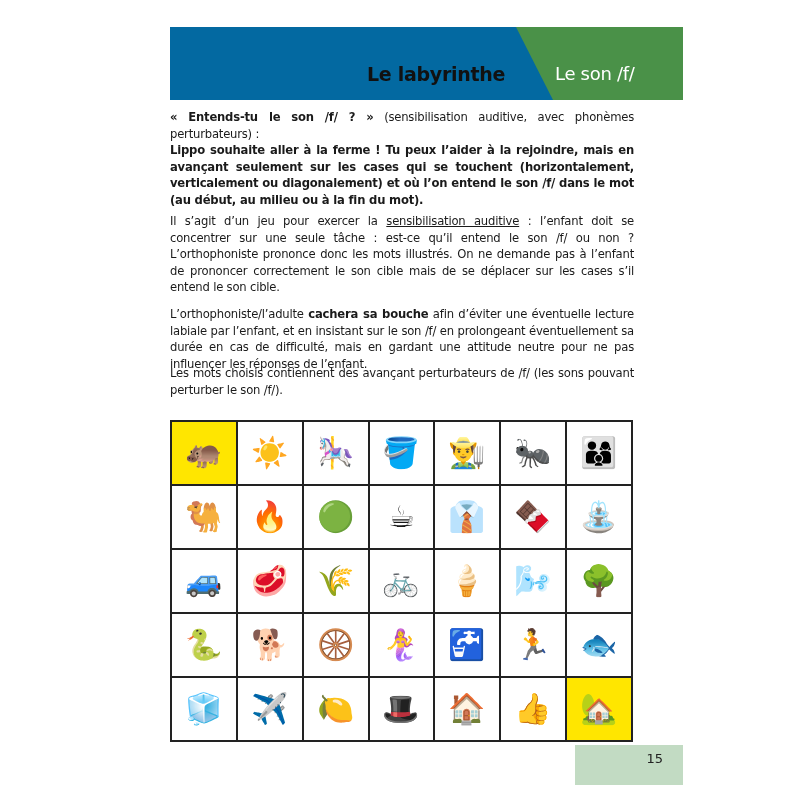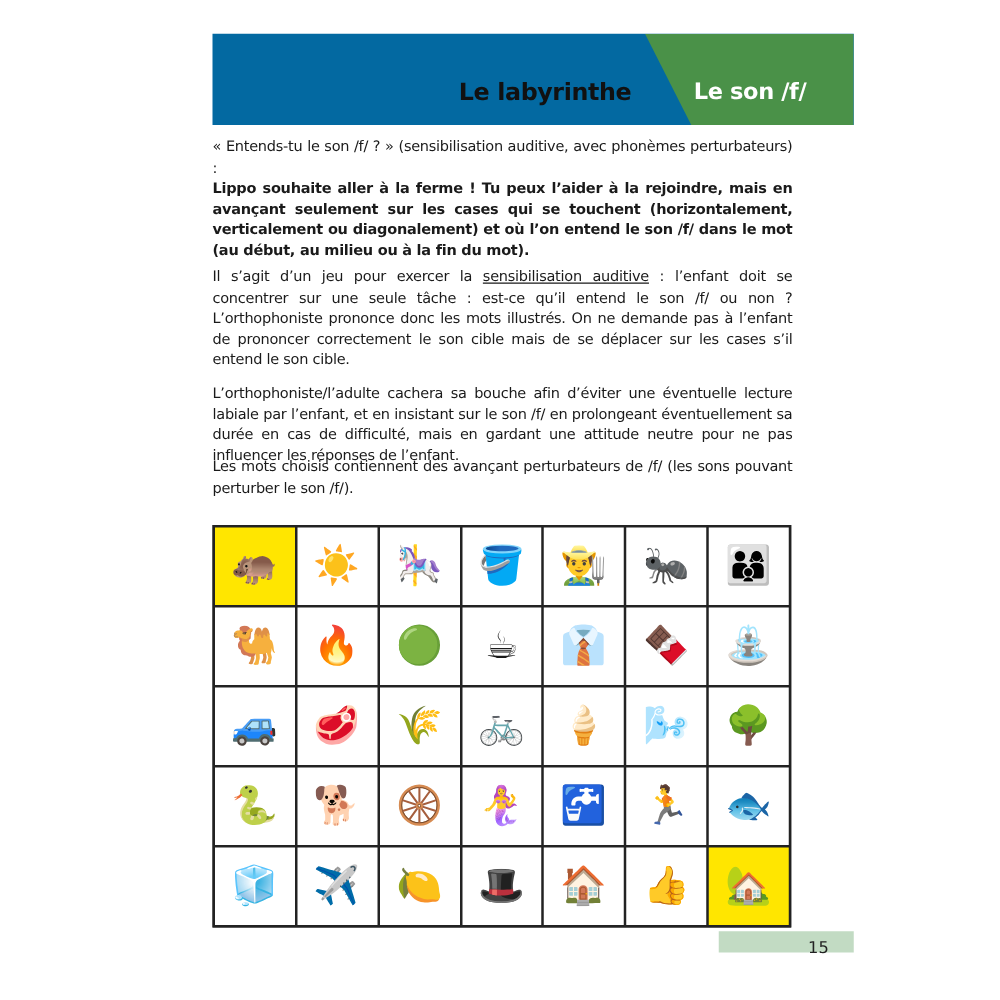--- a/index.html
+++ b/index.html
@@ -1,32 +1,32 @@
 <!DOCTYPE html>
 <html><head>
 <meta charset="utf-8">
 <style>
   html, body { margin:0; padding:0; }
   body { width:800px; height:800px; background:#ffffff; position:relative; overflow:hidden; font-family:"DejaVu Sans", sans-serif; color:#1a1a1a; }
   .header { position:absolute; left:170px; top:27px; width:513px; height:73px; background:#0369a1; overflow:hidden; }
   .header .green { position:absolute; left:346px; top:0; width:167px; height:73px; background:#4a9148; clip-path:polygon(0 0,100% 0,100% 100%,37px 100%); }
   .header .title { position:absolute; right:178px; top:36px; font-weight:bold; font-size:19px; color:#111; letter-spacing:-0.3px; }
-  .header .sub { position:absolute; left:385px; top:36px; font-weight:bold; font-size:18px; color:#fff; letter-spacing:-0.3px; }
+  .header .sub { position:absolute; left:385px; top:36px; font-weight:normal; font-size:18px; color:#fff; letter-spacing:-0.3px; }
   .text { position:absolute; left:170px; width:464px; font-size:11.6px; line-height:16.5px; text-align:justify; letter-spacing:-0.2px; }
-  .text b { font-weight:normal; }
+  .text b { font-weight:bold; }
   .text .u { text-decoration:underline;margin-top:39px; }
   .p1 { top:109px; }
   .p2 { top:142px; font-weight:bold; }
   .p3 { top:213px; }
   .p4 { top:306px; }
   .p5 { top:365px; }
   .grid { position:absolute; left:170px; top:420px; width:463px; height:322px; display:grid; grid-template-columns:repeat(7,1fr); grid-template-rows:repeat(5,1fr); border:2px solid #222; box-sizing:border-box; background:#222; gap:2px; }
   .cell { background:#fff; display:flex; align-items:center; justify-content:center; font-size:30px; line-height:1; }
   .cell.start, .cell.end { background:#ffe600; }
-  .page-num { position:absolute; left:575px; top:745px; width:108px; height:17px; background:#c2dbc3; }
+  .page-num { position:absolute; left:575px; top:745px; width:108px; height:40px; background:#c2dbc3; }
   .page-num span { position:absolute; right:20px; top:6px; font-size:13px; color:#222; }
 </style>
 </head>
 <body>
 
 <div class="header">
   <div class="green"></div>
   <div class="title">Le labyrinthe</div>
   <div class="sub">Le son /f/</div>
 </div>

